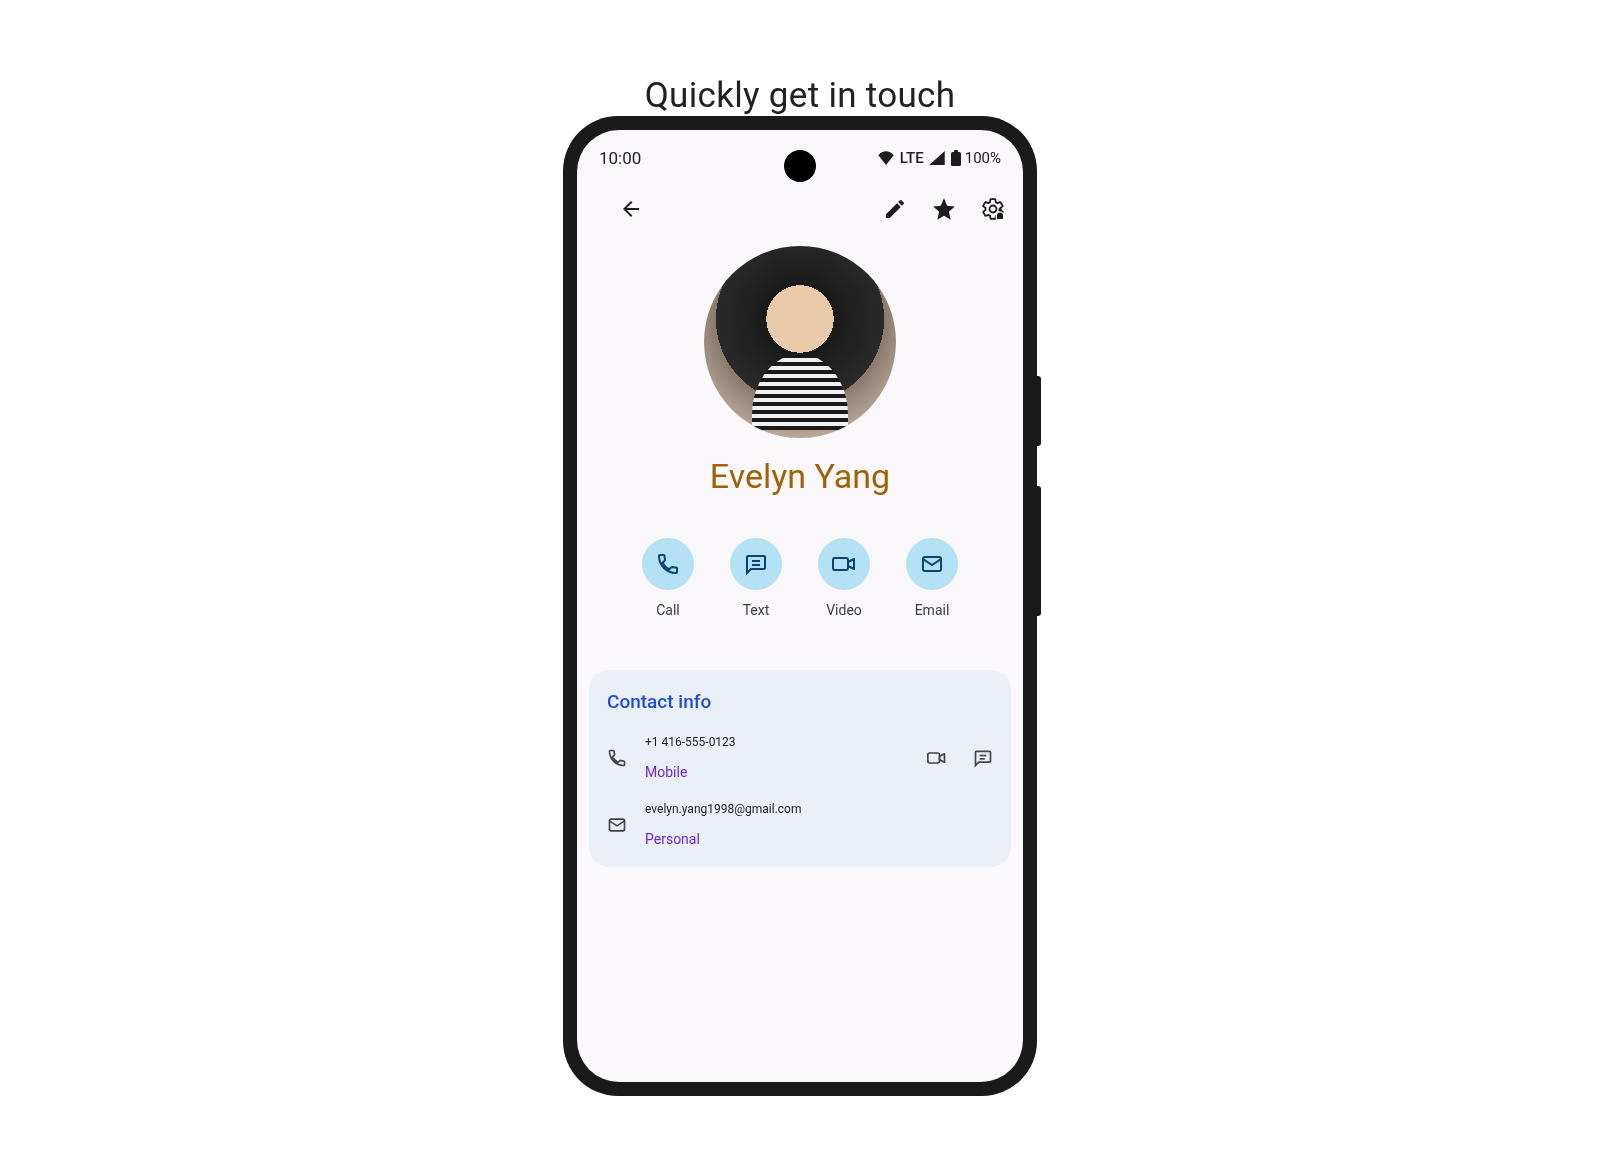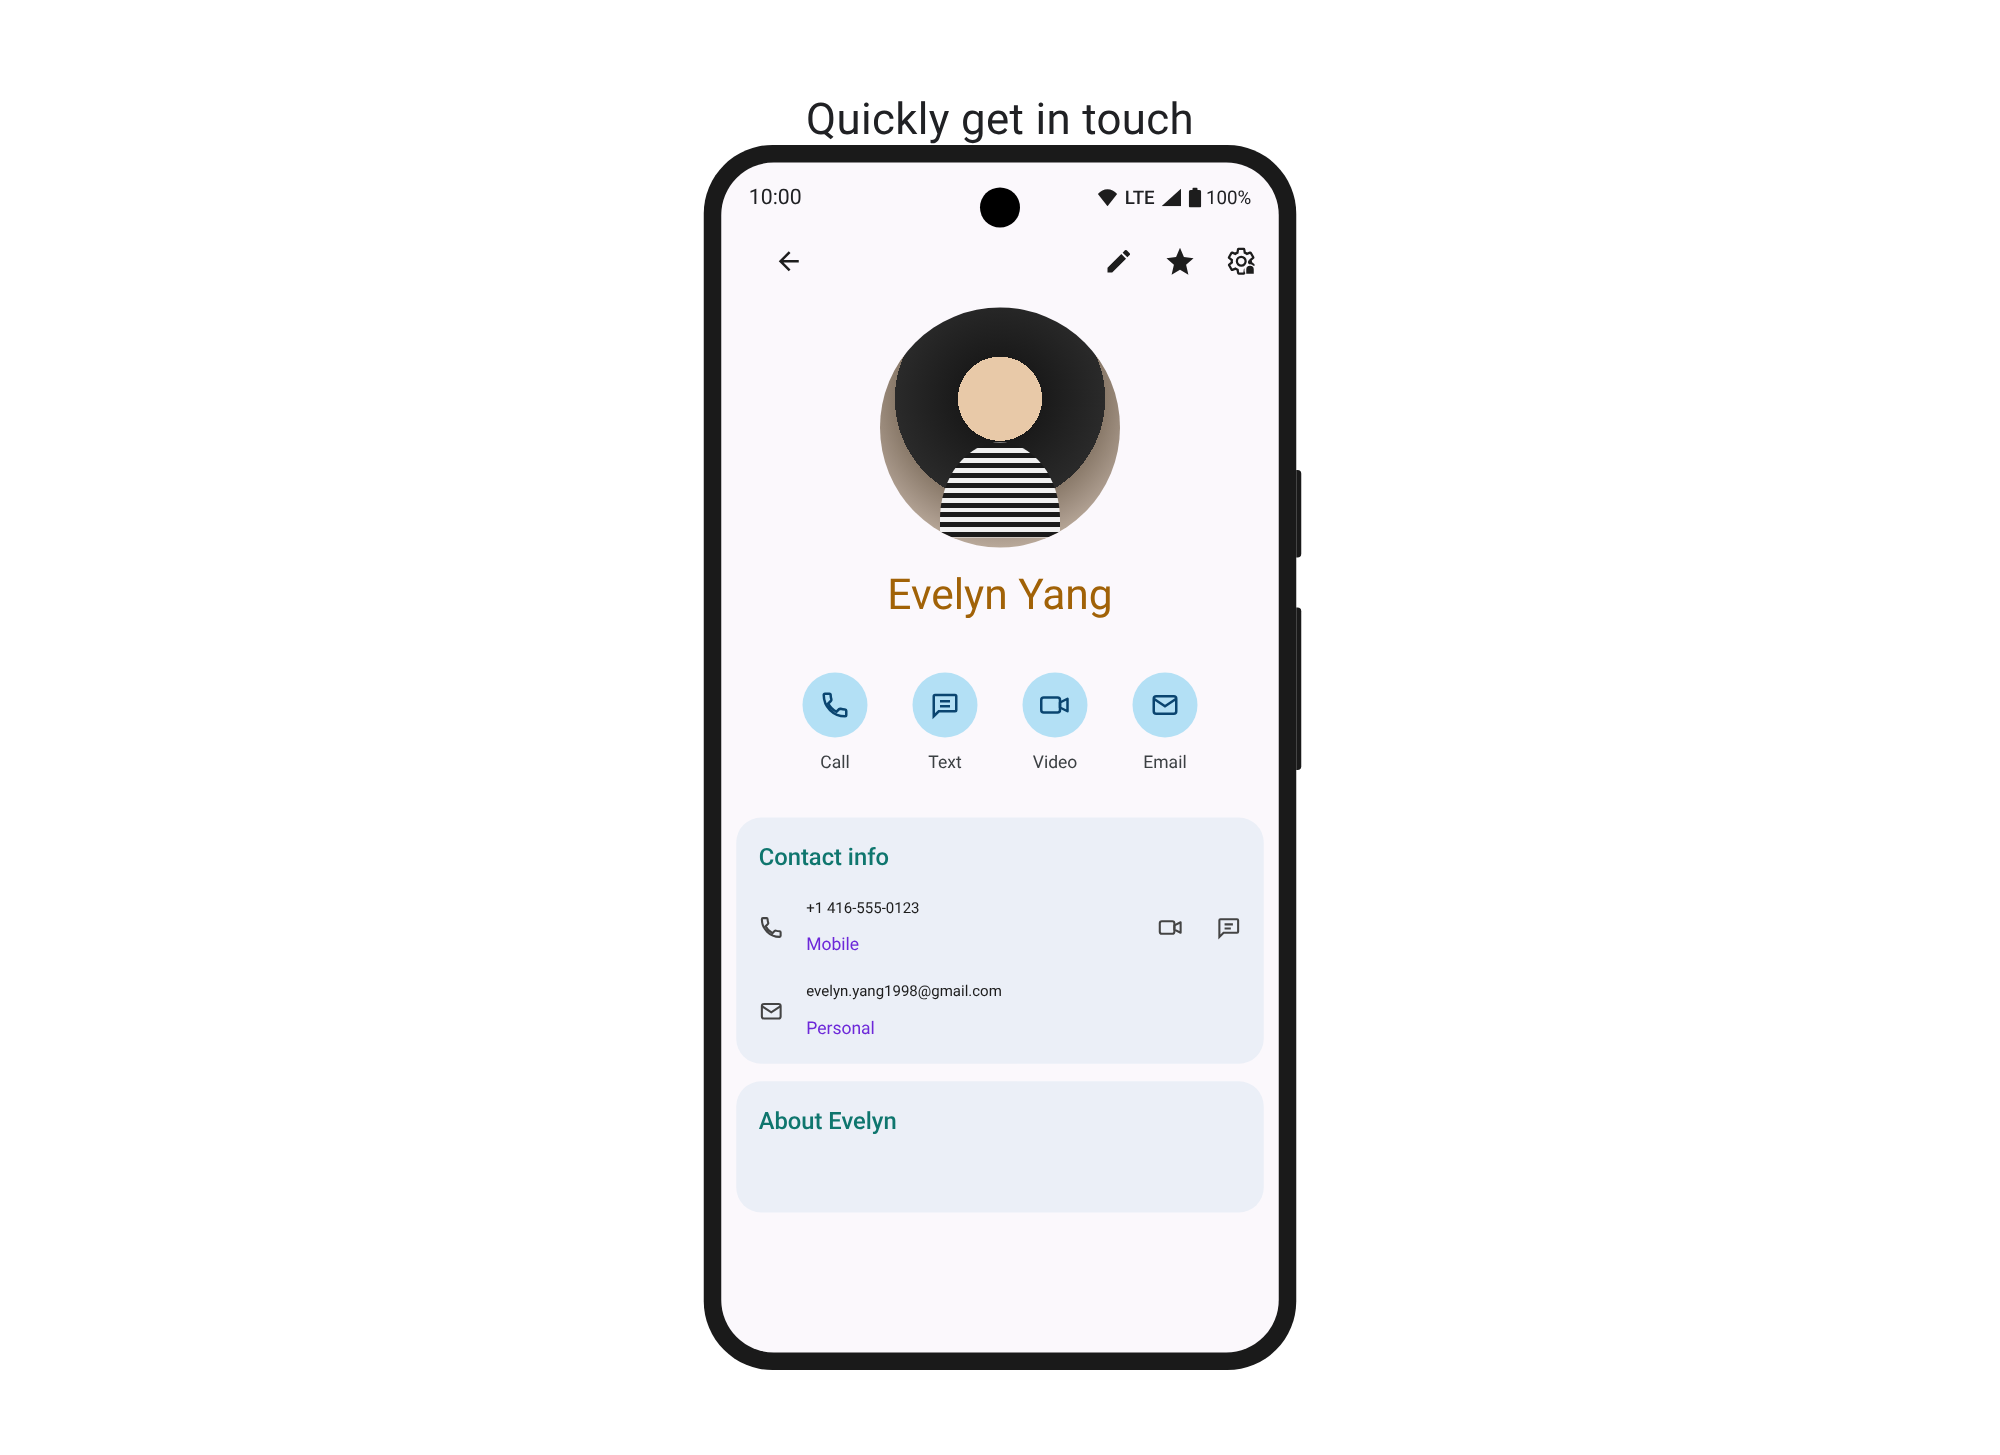--- a/index.html
+++ b/index.html
@@ -123,21 +123,21 @@
       text-align: center;
       font-size: 34px;
       font-weight: 400;
       color: #a16207;
       margin-bottom: 42px;
     }
     .quick-actions {
       display: flex;
       justify-content: center;
       gap: 36px;
-      margin-bottom: 36px;
+      margin-bottom: 52px;
     }
     .quick-action {
       display: flex;
       flex-direction: column;
       align-items: center;
       gap: 12px;
     }
     .quick-action-circle {
       width: 52px;
       height: 52px;
@@ -153,21 +153,21 @@
     }
     .info-card {
       margin: 0 12px 14px 12px;
       background: #ebeff7;
       border-radius: 20px;
       padding: 20px 18px;
     }
     .info-card-title {
       font-size: 19px;
       font-weight: 500;
-      color: #0f766e;
+      color: #1d4ed8;
       margin-bottom: 22px;
     }
     .info-row {
       display: flex;
       align-items: center;
       margin-bottom: 22px;
     }
     .info-row:last-child {
       margin-bottom: 0;
     }
@@ -346,18 +346,15 @@
               <path d="M3 7l9 6 9-6" fill="none" stroke="#444" stroke-width="2"></path>
             </svg>
         </span>
         <div class="info-row-content">
           <div class="info-row-value">evelyn.yang1998@gmail.com</div>
           <div class="info-row-label">Personal</div>
         </div>
       </div>
     </div>
 
-    <div class="info-card" style="padding-bottom:40px;">
-      <div class="info-card-title">About Evelyn</div>
-    </div>
 
   </div>
 </div>
 
 </body></html>

